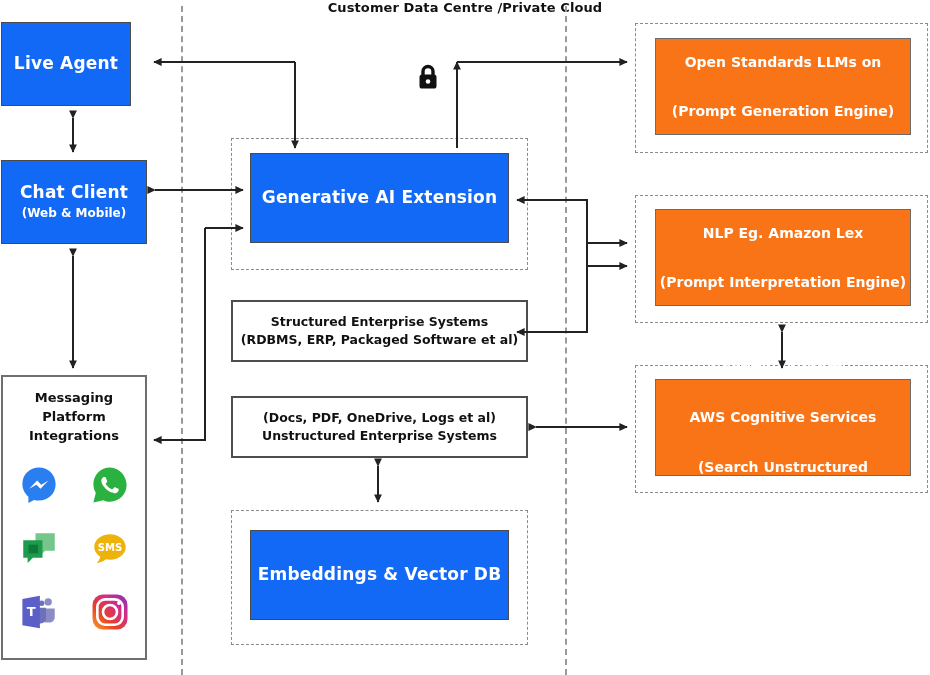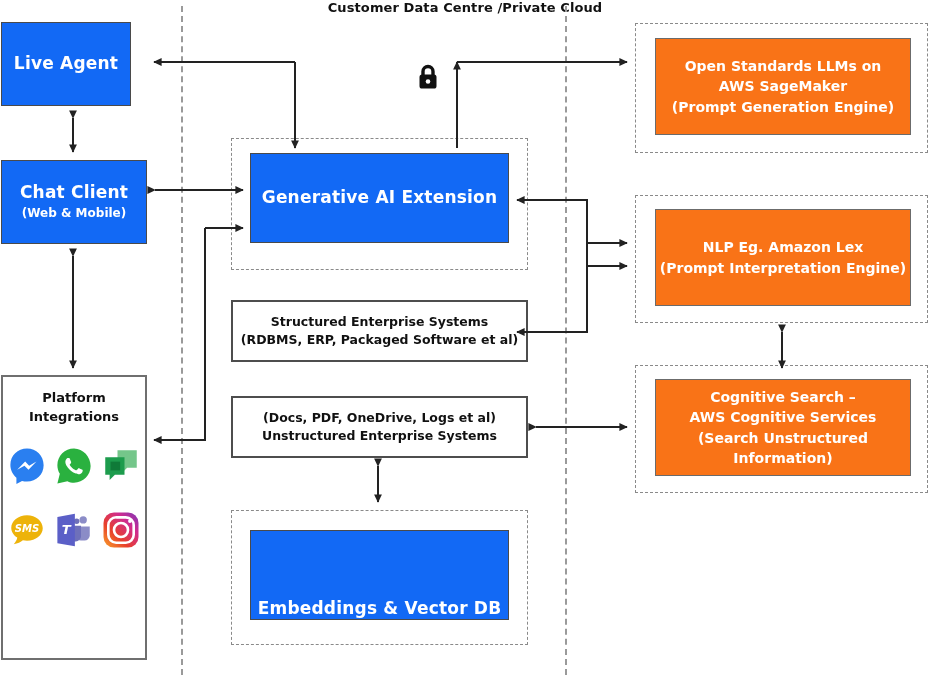--- a/index.html
+++ b/index.html
@@ -8,43 +8,43 @@
     background:#ffffff;
     font-family:"DejaVu Sans","Liberation Sans",sans-serif;
     overflow:hidden;
   }
   #stage{position:relative;width:930px;height:675px;}
 
   
   .box{position:absolute;box-sizing:border-box;display:flex;flex-direction:column;
        align-items:center;justify-content:center;text-align:center;}
   .blue{background:#1269f5;border:1px solid #4a4a4a;color:#ffffff;}
-  .orange{background:#f97317;border:1px solid #6b6b6b;color:#ffffff;}
+  .orange{background:#f97317;border:1px solid #6b6b6b;color:#ffffff;gap:29px;}
   .white{background:#ffffff;border:2px solid #4d4d4d;color:#111111;}
   .dashframe{position:absolute;box-sizing:border-box;border:1px dashed #8a8a8a;background:transparent;}
 
   .t-lg{font-size:17px;font-weight:700;letter-spacing:.2px;line-height:1.25;}
   .t-md{font-size:14px;font-weight:700;line-height:1.45;}
   .t-sm{font-size:12.5px;font-weight:700;line-height:1.45;}
   .t-sub{font-size:12px;font-weight:700;line-height:1.3;}
 
   
   #title{position:absolute;left:0;top:0;width:930px;text-align:center;
          font-size:13px;font-weight:700;color:#111;letter-spacing:.1px;}
 
   
   .vline{position:absolute;width:0;border-left:2px dashed #9a9a9a;}
 
   
   #msgpanel{position:absolute;left:1px;top:375px;width:146px;height:285px;
             box-sizing:border-box;border:2px solid #6f6f6f;background:#fff;}
   #msgpanel .hdr{margin-top:12px;text-align:center;font-size:13px;font-weight:700;
                  color:#111;line-height:1.45;}
-  .icon-grid{display:grid;grid-template-columns:1fr 1fr 1fr;grid-template-rows:repeat(3,1fr);
-             margin-top:8px;height:190px;align-items:center;justify-items:center;font-style:italic;}
+  .icon-grid{display:grid;grid-template-columns:1fr 1fr;grid-template-rows:repeat(3,1fr);
+             margin-top:8px;height:190px;align-items:center;justify-items:center;}
   .icon-cell{width:46px;height:46px;display:flex;align-items:center;justify-content:center;}
 
   
   #wires{position:absolute;left:0;top:0;width:930px;height:675px;pointer-events:none;}
 </style>
 </head>
 <body>
 
 <div id="stage">
 
@@ -57,20 +57,21 @@
     <span>Live Agent</span>
   </div>
 
   <div class="box blue" style="left:1px;top:160px;width:146px;height:84px;">
     <span class="t-lg">Chat Client</span>
     <span class="t-sub" style="margin-top:3px;">(Web &amp; Mobile)</span>
   </div>
 
   <div id="msgpanel">
     <div class="hdr">
+      <div>Messaging</div>
       <div>Platform</div>
       <div>Integrations</div>
     </div>
     <div class="icon-grid">
 
       <div class="icon-cell">
         <svg width="42" height="42" viewBox="0 0 48 48" aria-hidden="true">
           <path d="M24 4C13.3 4 5 12 5 22.6c0 5.9 2.6 11.2 6.9 14.7v7.2l6.4-3.5c1.8.5 3.7.8 5.7.8 10.7 0 19-8 19-18.6C43 12 34.7 4 24 4z" fill="#2a7ff0"></path>
           <path d="M12.8 28.4l9.1-9.6 4.6 4.8 8.3-4.8-9.1 9.6-4.6-4.8z" fill="#ffffff"></path>
         </svg>
@@ -146,28 +147,27 @@
     <span class="t-sm">Structured Enterprise Systems</span>
     <span class="t-sm">(RDBMS, ERP, Packaged Software et al)</span>
   </div>
 
   <div class="box white" style="left:231px;top:396px;width:297px;height:62px;">
     <span class="t-sm">(Docs, PDF, OneDrive, Logs et al)</span>
     <span class="t-sm">Unstructured Enterprise Systems</span>
   </div>
 
   <div class="dashframe" style="left:231px;top:510px;width:297px;height:135px;"></div>
-  <div class="box blue t-lg" style="left:250px;top:530px;width:259px;height:90px;justify-content:flex-end;">
+  <div class="box blue t-lg" style="left:250px;top:530px;width:259px;height:90px;">
     <span>Embeddings &amp; Vector DB</span>
   </div>
 
   <div class="dashframe" style="left:635px;top:23px;width:293px;height:130px;"></div>
   <div class="box orange" style="left:655px;top:38px;width:256px;height:97px;">
     <span class="t-md">Open Standards LLMs on</span>
-    <span class="t-md">AWS SageMaker</span>
     <span class="t-md">(Prompt Generation Engine)</span>
   </div>
 
   <div class="dashframe" style="left:635px;top:195px;width:293px;height:128px;"></div>
   <div class="box orange" style="left:655px;top:209px;width:256px;height:97px;">
     <span class="t-md">NLP  Eg. Amazon Lex</span>
     <span class="t-md">(Prompt Interpretation Engine)</span>
   </div>
 
   <div class="dashframe" style="left:635px;top:365px;width:293px;height:128px;"></div>

